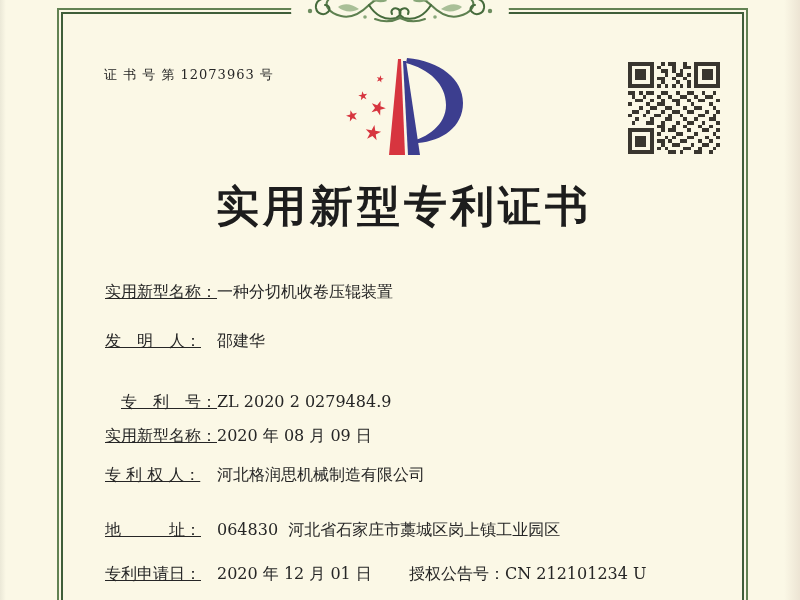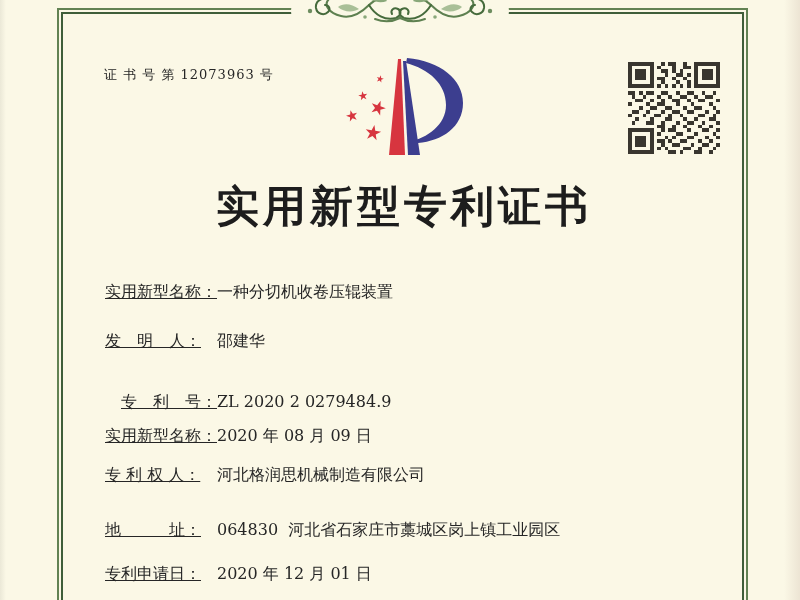--- a/index.html
+++ b/index.html
@@ -114,16 +114,19 @@
   <span class="label">实用新型名称：</span><span class="value">2020 年 08 月 09 日</span>
 </div>
 <div class="row row-5">
   <span class="label">专 利 权 人：</span><span class="value">河北格润思机械制造有限公司</span>
 </div>
 <div class="row row-6">
   <span class="label">地　　　址：</span><span class="value">064830  河北省石家庄市藁城区岗上镇工业园区</span>
 </div>
 <div class="row row-7">
   <span class="label">专利申请日：</span><span class="value">2020 年 12 月 01 日</span>
+  <span class="grant-group">
+    <span class="label2">授权公告号：</span><span class="value">CN 212101234 U</span>
+  </span>
 </div>
 
 <div class="scan-edge-right"></div>
 <div class="scan-edge-left"></div>
 
 </body></html>

